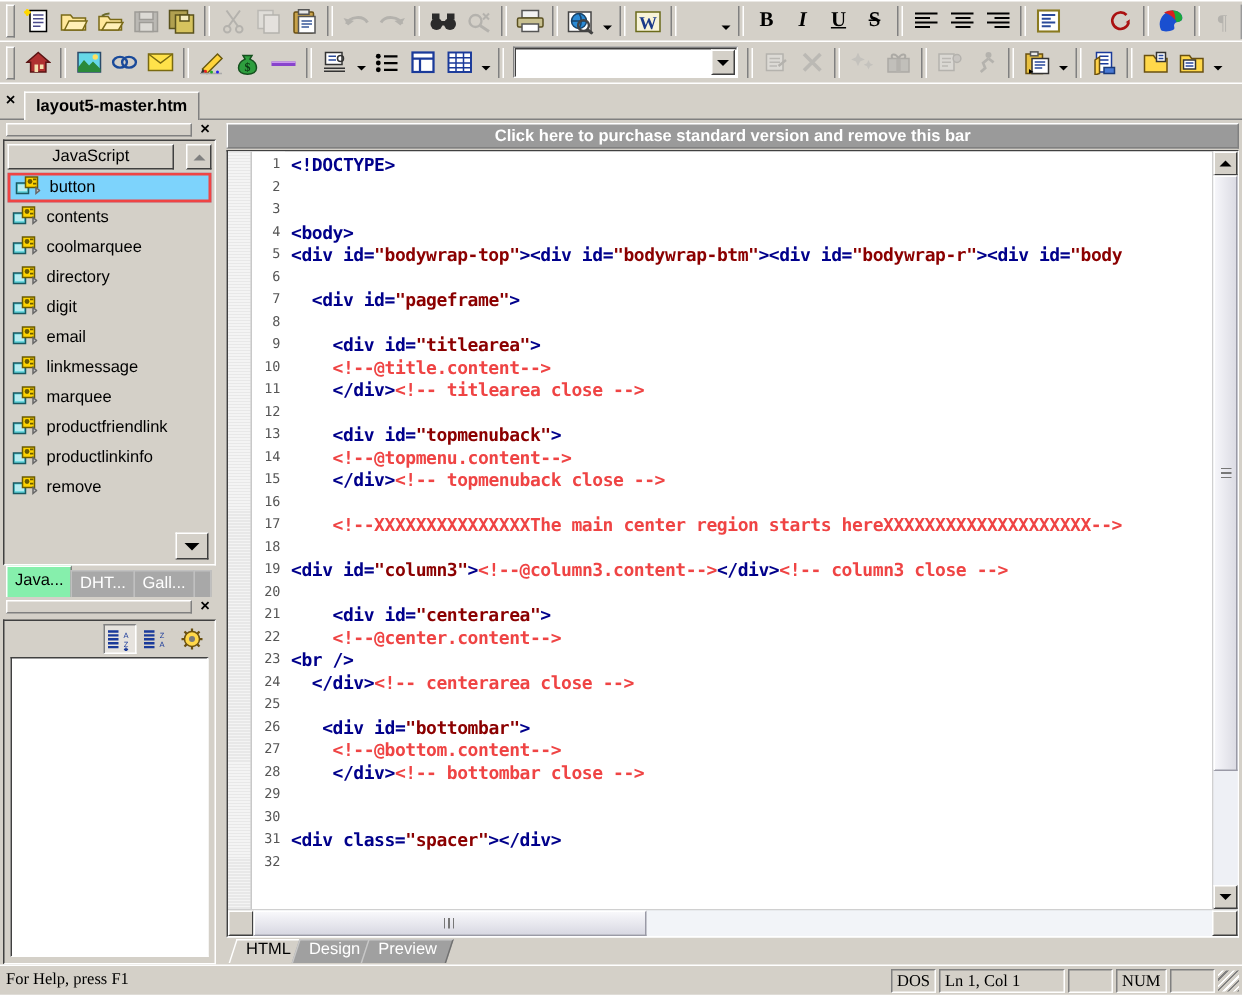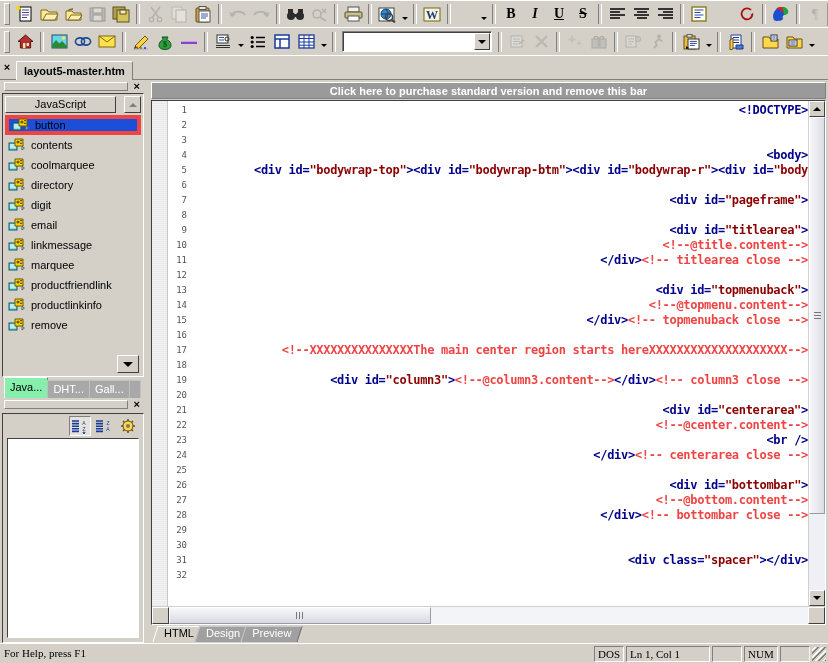--- a/index.html
+++ b/index.html
@@ -109,21 +109,21 @@
   .jshead .scrollup{
     width:17px;height:17px;background:#d4d0c8;
     border:1px solid #fff;border-right-color:#404040;border-bottom-color:#404040;
     display:flex;align-items:center;justify-content:center;box-sizing:border-box;
   }
   .jshead .scrollup i{width:0;height:0;border-left:4px solid transparent;border-right:4px solid transparent;border-bottom:4px solid #808080;}
   .jslist{flex:1;overflow:hidden;padding:0 2px;}
   .jsrow{
     display:flex;align-items:center;height:20px;padding-left:3px;box-sizing:border-box;
   }
-  .jsrow.sel{background:#1d4ed8;border:4px solid #ef4444;}
+  .jsrow.sel{background:#7dd3fc;border:2px solid #ef4444;}
   .jsrow .lbl{margin-left:6px;font-size:11px;}
   .jsfoot{display:flex;justify-content:flex-end;padding:0 4px 3px 0;}
   .jsfoot .scrolldn{
     width:22px;height:18px;background:#d4d0c8;
     border:1px solid #fff;border-right-color:#404040;border-bottom-color:#404040;
     display:flex;align-items:center;justify-content:center;box-sizing:border-box;
   }
   .jsfoot .scrolldn i{width:0;height:0;border-left:5px solid transparent;border-right:5px solid transparent;border-top:5px solid #000;}
 
   .dtabs{display:flex;align-items:flex-end;height:21px;padding-left:2px;}
@@ -180,21 +180,21 @@
     width:22px;flex:0 0 auto;background:#fff;text-align:right;padding-right:3px;
     font-family:"DejaVu Sans Mono", monospace;font-size:9px;color:#555;
     box-sizing:border-box;padding-top:2px;
   }
   .linenums div{height:15px;line-height:15px;}
   .code{
     flex:1;min-width:0;overflow:hidden;white-space:pre;
     font-family:"DejaVu Sans Mono", monospace;font-size:12px;font-weight:bold;
     padding-top:2px;padding-left:4px;box-sizing:border-box;letter-spacing:-0.3px;
   }
-  .code div{height:15px;line-height:15px;text-align:right;}
+  .code div{height:15px;line-height:15px;}
   .tg{color:#00008B;}
   .at{color:#8B0000;}
   .cm{color:#ef4444;}
   .pl{color:#000;}
 
   
   .vscroll{
     width:16px;flex:0 0 auto;background:#e9e9ee;display:flex;flex-direction:column;
     border-left:1px solid #d0d0d0;
   }

